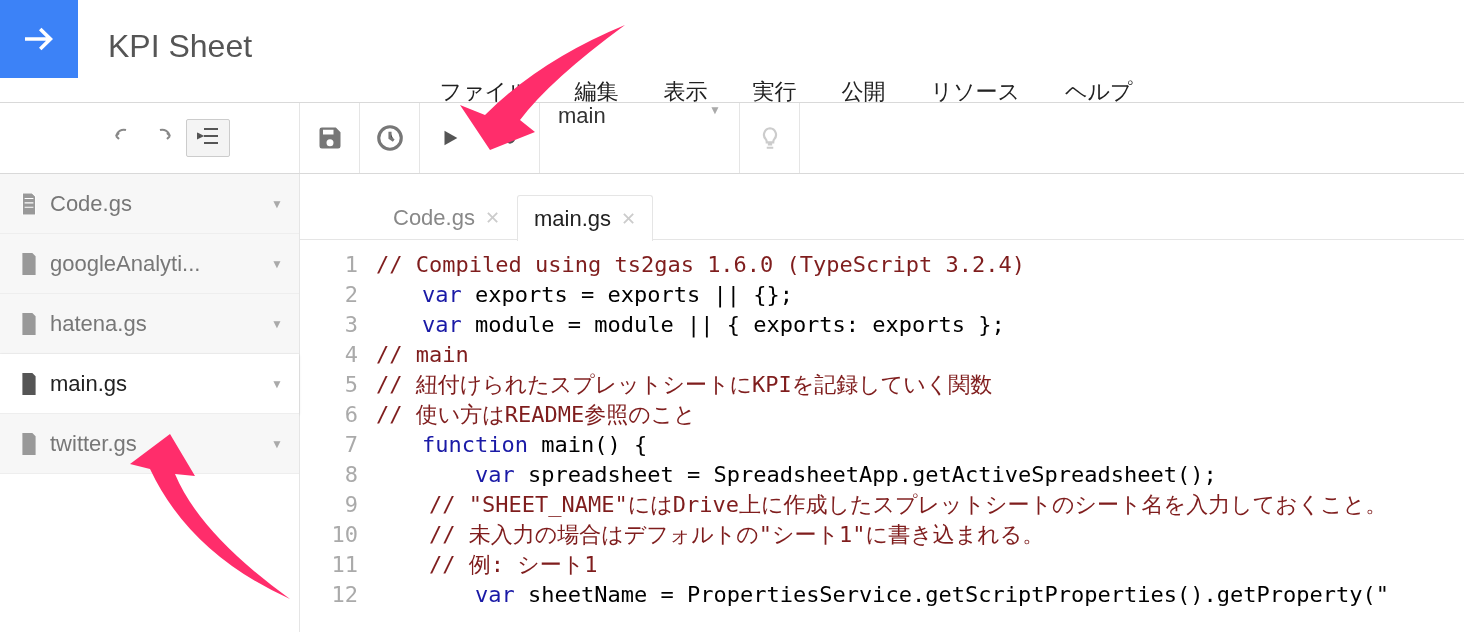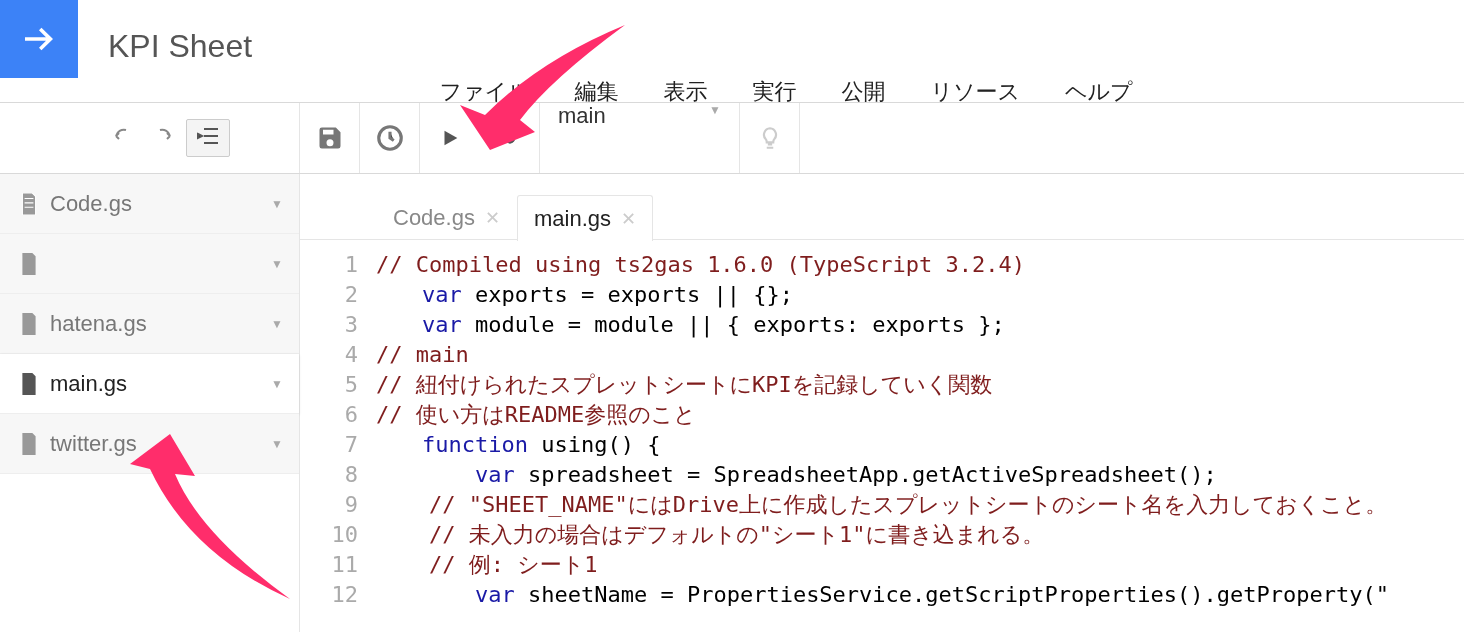--- a/index.html
+++ b/index.html
@@ -250,20 +250,21 @@
           </svg>
           <span>Code.gs</span>
         </span>
       <span class="caret">▼</span>
     </div>
     <div class="file-item">
       <span class="fi-left">
           <svg class="file-icon" viewBox="0 0 16 20">
             <path fill="#999" d="M2 0h9l3 3v17H2z"></path>
           </svg>
+          <span>googleAnalyti...</span>
         </span>
       <span class="caret">▼</span>
     </div>
     <div class="file-item">
       <span class="fi-left">
           <svg class="file-icon" viewBox="0 0 16 20">
             <path fill="#999" d="M2 0h9l3 3v17H2z"></path>
           </svg>
           <span>hatena.gs</span>
         </span>
@@ -319,21 +320,21 @@
           <div>11</div>
           <div>12</div>
         </div>
       <div class="lines" id="lines">
           <div><span class="c">// Compiled using ts2gas 1.6.0 (TypeScript 3.2.4)</span></div>
           <div><span class="k">var</span><span> exports = exports || {};</span></div>
           <div><span class="k">var</span><span> module = module || { exports: exports };</span></div>
           <div><span class="c">// main</span></div>
           <div><span class="c">// 紐付けられたスプレットシートにKPIを記録していく関数</span></div>
           <div><span class="c">// 使い方はREADME参照のこと</span></div>
-          <div><span class="k">function</span><span> using() {</span></div>
+          <div><span class="k">function</span><span> main() {</span></div>
           <div><span>    </span><span class="k">var</span><span> spreadsheet = SpreadsheetApp.getActiveSpreadsheet();</span></div>
           <div><span>    </span><span class="c">// "SHEET_NAME"にはDrive上に作成したスプレットシートのシート名を入力しておくこと。</span></div>
           <div><span>    </span><span class="c">// 未入力の場合はデフォルトの"シート1"に書き込まれる。</span></div>
           <div><span>    </span><span class="c">// 例: シート1</span></div>
           <div><span>    </span><span class="k">var</span><span> sheetName = PropertiesService.getScriptProperties().getProperty("</span></div>
         </div>
     </div>
   </div>
 </div>
 

